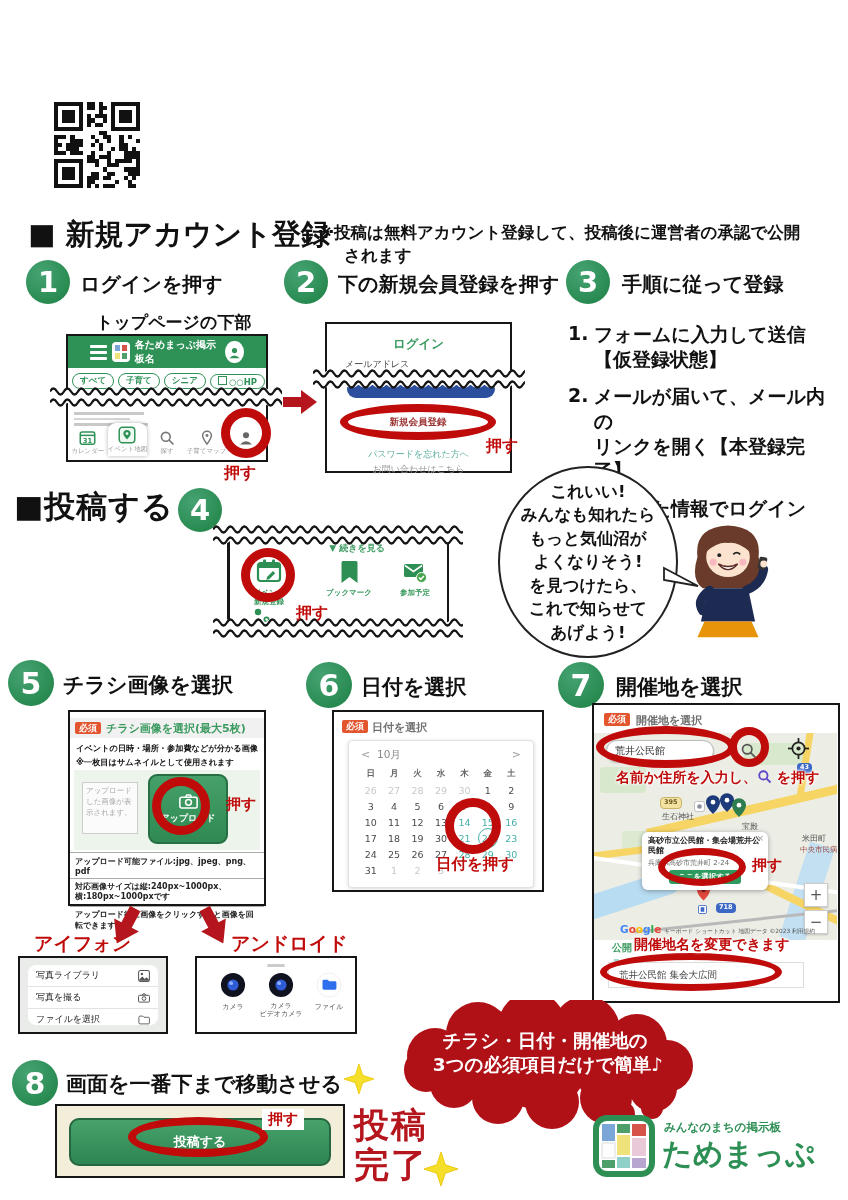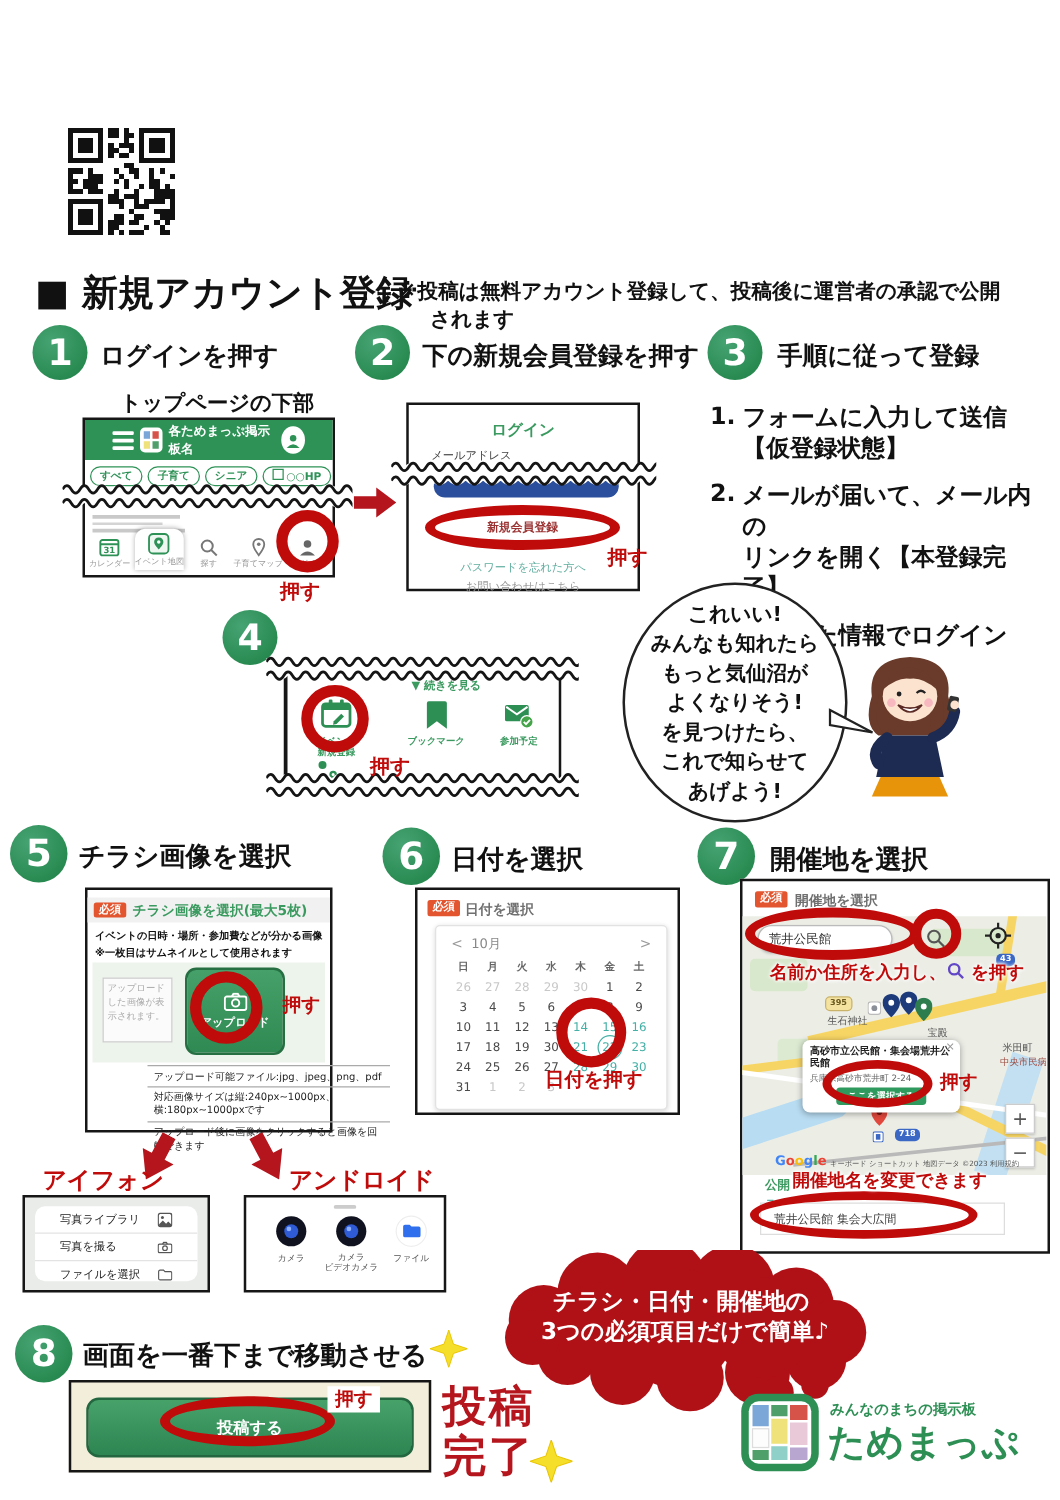--- a/index.html
+++ b/index.html
@@ -20,21 +20,21 @@
   .navitem{display:flex;flex-direction:column;align-items:center;width:20%;}
   .navlab{font-size:6.5px;color:#999;margin-top:1px;white-space:nowrap;}
   .cal-grid{display:grid;grid-template-columns:repeat(7,1fr);grid-auto-rows:16px;}
   .cal-h{font-size:8.5px;color:#666;font-weight:700;display:flex;align-items:center;justify-content:center;}
   .cal-c{font-size:9.5px;color:#4a4a4a;display:flex;align-items:center;justify-content:center;position:relative;}
   .cal-c.mut{color:#c8c8c8;}
   .cal-c.teal{color:#45b0a6;}
   .cal-c.sel::after{content:'';position:absolute;width:18px;height:18px;border:1px solid #45b0a6;border-radius:50%;}
   .halo{text-shadow:0 0 3px #fff,0 0 3px #fff,0 0 4px #fff;}
   .iprow{height:21px;display:flex;align-items:center;justify-content:space-between;
-         padding:0 20px;border-bottom:1px solid #e3e3e3;font-size:9px;color:#222;}
+         padding:0 8px;border-bottom:1px solid #e3e3e3;font-size:9px;color:#222;}
   .mapbadge{position:absolute;font-size:6.5px;font-weight:700;border-radius:4px;padding:0 3px;line-height:1.5;}
 </style>
 </head>
 <body>
 
 <div class="page">
 
 
   <div class="abs" style="left:50px;top:98px;width:94px;height:94px;background:#fff;padding:0;z-index:5;">
     <svg id="qr-svg" viewBox="-1 -1 23 23" width="94" height="94" shape-rendering="crispEdges" style="background:#fff;">
@@ -293,20 +293,21 @@
     <div style="display:flex;margin-bottom:13px;">
       <span class="b" style="width:26px;font-size:19px;">2.</span>
       <span class="b" style="font-size:19px;line-height:1.3;"><span>メールが届いて、メール内の</span><br><span>リンクを開く【本登録完了】</span></span>
     </div>
     <div style="display:flex;">
       <span class="b" style="width:26px;font-size:19px;">3.</span>
       <span class="b" style="font-size:19px;line-height:1.3;">入力した情報でログイン</span>
     </div>
   </div>
 
+  <div class="abs b" style="left:14px;top:486px;font-size:31px;letter-spacing:1px;">■投稿する</div>
 
   <div class="stepnum" style="left:178px;top:488px;width:44px;height:44px;font-size:29px;">4</div>
 
   <div class="abs" style="left:227px;top:536px;width:222px;height:92px;background:#fff;">
     <i class="abs" style="left:0;top:0;width:2.5px;height:100%;background:#161616;"></i>
     <i class="abs" style="right:0;top:0;width:2.5px;height:100%;background:#161616;"></i>
     <div class="abs" style="left:70px;top:6px;width:120px;text-align:center;font-size:9px;color:#3a9a5f;font-weight:700;">▼ 続きを見る</div>
     <div class="abs" style="left:16px;top:22px;width:52px;text-align:center;">
       <svg width="26" height="26" viewBox="0 0 26 26">
           <rect x="2" y="5" width="22" height="18" rx="2.5" fill="#fff" stroke="#2e8f55" stroke-width="2.2"></rect>
@@ -403,21 +404,21 @@
     <div class="abs" style="left:4px;top:58px;width:186px;height:80px;background:#edf4eb;"></div>
     <div class="abs" style="left:12px;top:70px;width:56px;height:52px;background:#fbfbfb;border:1px solid #ccc;font-size:7.5px;color:#aaa;padding:3px;box-sizing:border-box;line-height:1.45;overflow:hidden;">アップロードした画像が表示されます。</div>
     <div class="abs" style="left:78px;top:62px;width:80px;height:70px;border-radius:9px;background:linear-gradient(180deg,#46a069,#2e8a52);border:2px solid #266f43;box-sizing:border-box;display:flex;flex-direction:column;align-items:center;justify-content:center;gap:3px;">
       <svg width="19" height="15" viewBox="0 0 22 17">
           <rect x="1" y="3.5" width="20" height="12.5" rx="2" fill="none" stroke="#fff" stroke-width="1.8"></rect>
           <path d="M7.5 3.5 L9 1 h4 l1.5 2.5" fill="none" stroke="#fff" stroke-width="1.8"></path>
           <circle cx="11" cy="9.5" r="3.4" fill="none" stroke="#fff" stroke-width="1.8"></circle>
         </svg>
       <span class="b" style="color:#fff;font-size:9px;">アップロード</span>
     </div>
-    <div class="abs" style="left:0;top:140px;width:100%;font-size:8px;font-weight:400;color:#222;margin-left:48px;">
+    <div class="abs" style="left:0;top:140px;width:100%;font-size:8px;font-weight:700;color:#222;">
       <div style="border-top:1px solid #aaa;padding:2.5px 5px;">アップロード可能ファイル:jpg、jpeg、png、pdf</div>
       <div style="border-top:1px solid #aaa;padding:2.5px 5px;line-height:1.35;">対応画像サイズは縦:240px~1000px、横:180px~1000pxです</div>
       <div style="border-top:1px solid #aaa;padding:2.5px 5px;">アップロード後に画像をクリックすると画像を回転できます</div>
     </div>
   </div>
   <div class="ring" style="left:152px;top:777px;width:58px;height:58px;"></div>
   <div class="abs press" style="left:226px;top:795px;font-size:15px;">押す</div>
 
   <svg class="abs" style="left:112px;top:906px;transform:rotate(28deg);" width="28" height="40" viewBox="0 0 24 34">
       <polygon points="12,34 0,16 7,16 7,0 17,0 17,16 24,16" fill="#b5151c"></polygon>

